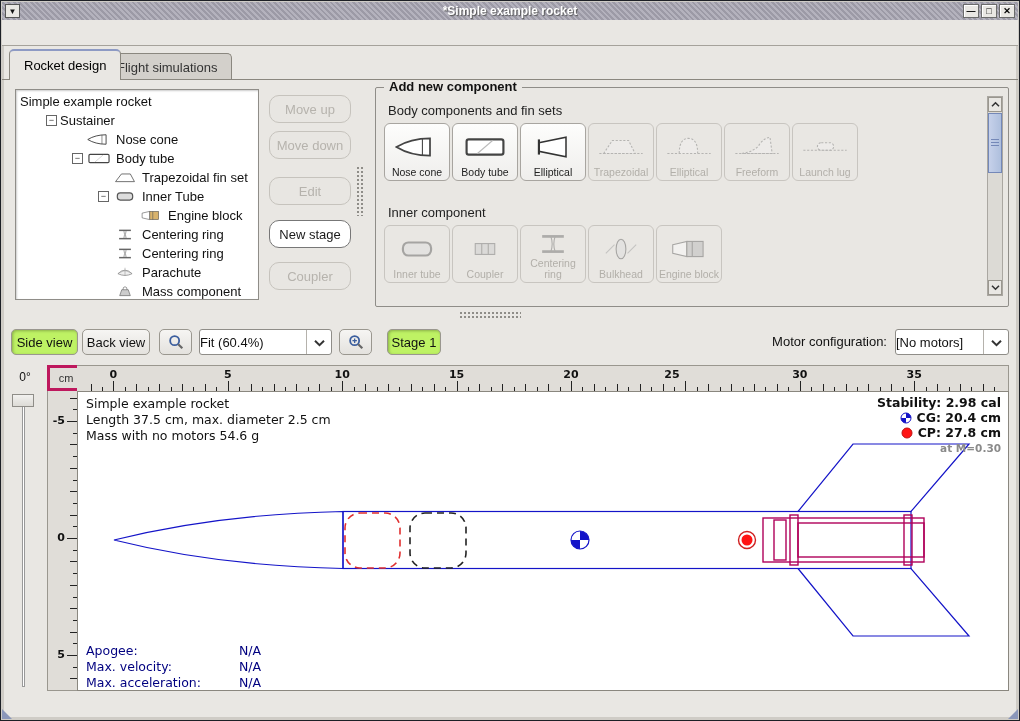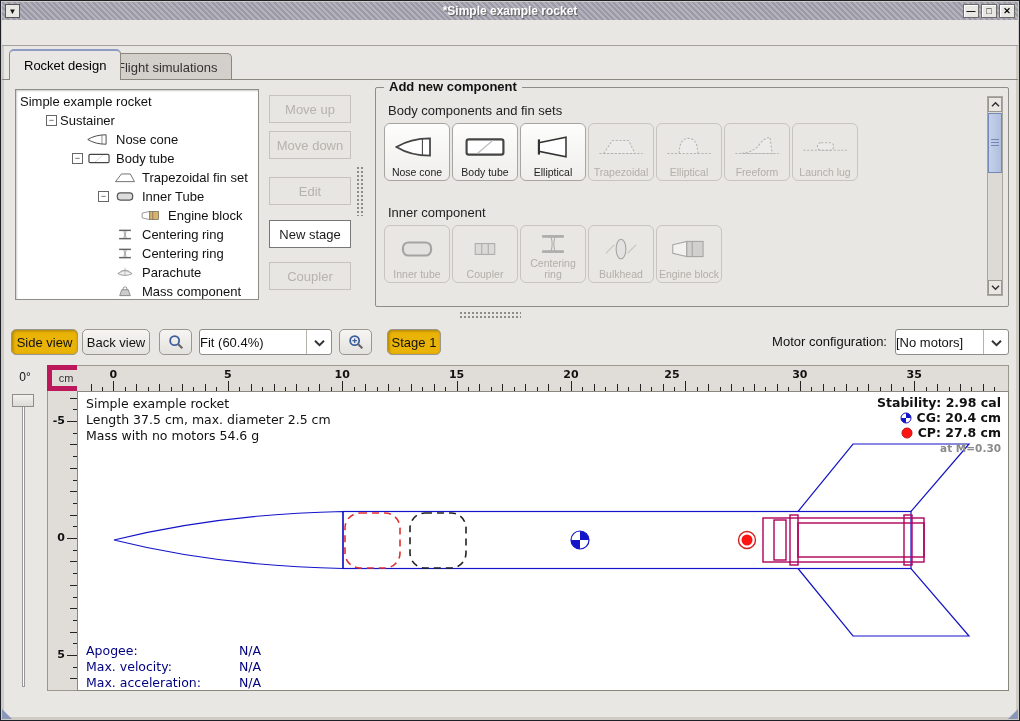--- a/index.html
+++ b/index.html
@@ -21,21 +21,21 @@
   .tab:not(.active){left:100px;height:27px;background:#d3d0cb;color:#333;z-index:1;}
   #tab-divider{position:absolute;left:1px;right:1px;top:78px;height:1px;background:#8a877f;z-index:2;}
   
   #tree{position:absolute;left:14px;top:88px;width:244px;height:211px;background:#fff;border:1px solid #8f8d88;box-shadow:inset 1px 1px 2px #ccc;overflow:hidden;padding-top:2px;box-sizing:border-box;}
   .t-row{display:flex;align-items:center;height:19px;font-size:13px;color:#111;white-space:nowrap;}
   .t-exp{width:13px;height:11px;flex:0 0 13px;margin-right:1px;}
   .t-exp.box{width:11px;flex:0 0 11px;height:11px;border:1px solid #666;background:#fff;font-size:9px;line-height:9px;text-align:center;color:#333;box-sizing:border-box;margin-right:3px;}
   .t-ico{width:26px;height:15px;flex:0 0 26px;margin-right:4px;}
   .t-ico svg{width:100%;height:100%;}
   
-  .act-btn{position:absolute;left:268px;width:82px;height:28px;background:linear-gradient(#f6f5f3,#e4e2de);border:1px solid #9a978f;border-radius:0;font-size:13px;color:#1a1a1a;display:flex;align-items:center;justify-content:center;box-sizing:border-box;}
+  .act-btn{position:absolute;left:268px;width:82px;height:28px;background:linear-gradient(#f6f5f3,#e4e2de);border:1px solid #9a978f;border-radius:10px;font-size:13px;color:#1a1a1a;display:flex;align-items:center;justify-content:center;box-sizing:border-box;}
   .act-btn.disabled{color:#b6b3ad;background:#e8e6e2;border-color:#c6c3bd;}
   .act-btn.white{background:#fff;border-color:#777;}
   
   #groupbox{position:absolute;left:374px;top:86px;width:632px;height:218px;border:1px solid #8f8d88;border-radius:2px;}
   #group-title{position:absolute;left:8px;top:-9px;background:#e9e7e3;padding:0 5px;font-weight:bold;font-size:13px;color:#111;}
   .sect-label{position:absolute;left:12px;font-size:13px;color:#222;}
   .comp-row{position:absolute;left:8px;display:flex;gap:2px;}
   .comp-btn{width:66px;height:58px;border:1px solid #a8a5a0;border-radius:6px;background:linear-gradient(#fdfdfc,#efeeec);display:flex;flex-direction:column;align-items:center;box-sizing:border-box;padding:3px 1px 2px 1px;}
   .comp-btn .ci{flex:1;width:52px;display:flex;align-items:center;justify-content:center;}
   .comp-btn .ci svg{width:48px;height:26px;}
@@ -48,31 +48,31 @@
   .sc-btn{position:absolute;left:0;width:14px;height:15px;background:#e9e7e3;border:1px solid #9a978f;box-sizing:border-box;display:flex;align-items:center;justify-content:center;}
   .sc-btn svg{width:9px;height:7px;}
   #sc-up{top:0;}
   #sc-down{bottom:0;}
   #sc-thumb{position:absolute;left:0;top:16px;width:14px;height:60px;background:linear-gradient(90deg,#c6d1ea,#aebfdd);border:1px solid #7488b8;box-sizing:border-box;display:flex;align-items:center;justify-content:center;}
   #sc-thumb .grip{width:8px;height:9px;background:repeating-linear-gradient(#7488b8 0 1px,transparent 1px 3px);}
   
   .split-dots{position:absolute;background-image:radial-gradient(#8f8d88 1px,transparent 1.2px);background-size:4px 4px;}
   
   .vbtn{position:absolute;top:328px;height:26px;background:linear-gradient(#f6f5f3,#e4e2de);border:1px solid #9a978f;border-radius:5px;font-size:13px;color:#111;display:flex;align-items:center;justify-content:center;box-sizing:border-box;}
-  .vbtn.pressed{background:#eab308;box-shadow:inset 1px 1px 3px rgba(0,0,0,.28);}
+  .vbtn.pressed{background:#bef264;box-shadow:inset 1px 1px 3px rgba(0,0,0,.28);}
   .combo{position:absolute;top:328px;height:26px;background:#fff;border:1px solid #8f8d88;border-radius:3px;display:flex;align-items:center;box-sizing:border-box;}
   .combo .cval{flex:1;font-size:13px;color:#111;white-space:nowrap;overflow:hidden;}
   .combo .carr{width:24px;height:100%;border-left:1px solid #b5b2ac;display:flex;align-items:center;justify-content:center;}
   .combo .carr svg{width:13px;height:9px;}
   #motor-label{position:absolute;top:333px;left:620px;width:266px;text-align:right;font-size:13px;color:#111;}
   
   #rot-value{position:absolute;left:6px;top:369px;width:36px;text-align:center;font-size:12px;color:#111;}
   #rot-track{position:absolute;left:21px;top:396px;width:3px;height:290px;background:#fff;border:1px solid #999;box-sizing:border-box;}
   #rot-handle{position:absolute;left:11px;top:393px;width:22px;height:13px;background:linear-gradient(#f2f1ef,#dddbd6);border:1px solid #8f8d88;box-sizing:border-box;}
-  #ruler-corner{position:absolute;left:46px;top:364px;width:38px;height:26px;background:#e0ddd8;border:5px solid #be185d;box-sizing:border-box;font-size:11px;color:#333;display:flex;align-items:center;justify-content:center;}
+  #ruler-corner{position:absolute;left:46px;top:364px;width:38px;height:26px;background:#e0ddd8;border:3px solid #be185d;box-sizing:border-box;font-size:11px;color:#333;display:flex;align-items:center;justify-content:center;}
   #hruler{position:absolute;left:76px;top:364px;width:932px;height:26px;background:#e0ddd8;border-top:1px solid #9a978f;border-right:1px solid #9a978f;box-sizing:border-box;overflow:hidden;}
   #vruler{position:absolute;left:46px;top:390px;width:30px;height:300px;background:#e0ddd8;border-left:1px solid #9a978f;border-bottom:1px solid #9a978f;box-sizing:border-box;overflow:hidden;}
   .htick{position:absolute;bottom:0;width:1px;background:#222;}
   .vtick{position:absolute;right:0;height:1px;background:#222;}
   .hlab{position:absolute;top:2px;transform:translateX(-50%);font-family:"DejaVu Sans",sans-serif;font-weight:bold;font-size:11px;color:#111;}
   .vlab{position:absolute;right:12px;transform:translateY(-55%);font-family:"DejaVu Sans",sans-serif;font-weight:bold;font-size:11px;color:#111;}
   #canvas{position:absolute;left:76px;top:390px;width:932px;height:300px;background:#fff;border:1px solid #8a877f;box-sizing:border-box;}
   #rocket-svg{position:absolute;left:0;top:0;}
   #info-lines{position:absolute;left:8px;top:4px;font-family:"DejaVu Sans",sans-serif;font-size:12.5px;line-height:16px;color:#111;}
   #stab-block{position:absolute;right:7px;top:3px;text-align:right;font-family:"DejaVu Sans",sans-serif;font-size:12.5px;line-height:15px;color:#111;font-weight:bold;}

